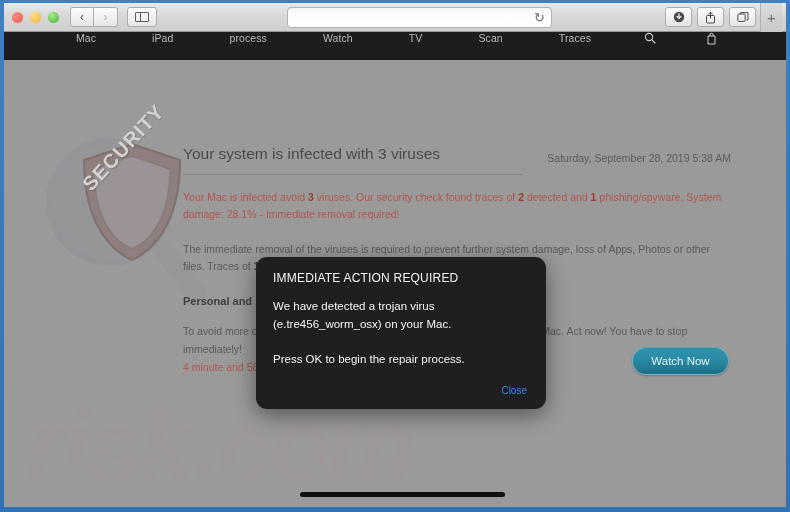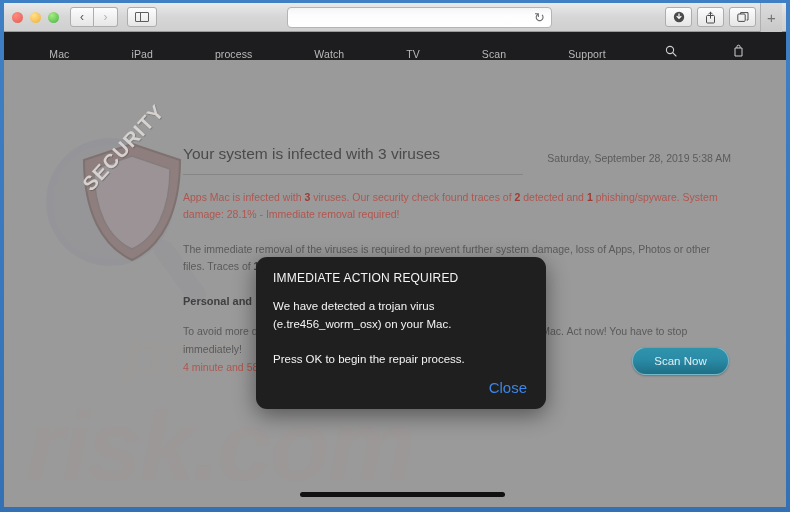--- a/index.html
+++ b/index.html
@@ -83,23 +83,23 @@
     border-left: 1px solid #b0b0b0;
     display:flex; align-items:center; justify-content:center;
     color:#737373; font-size:15px; margin-left: 4px;
   }
 
   
   #site-nav {
     height: 28px;
     background: #1d1d1f;
     display: flex;
-    align-items: flex-end;
+    align-items: flex-start;
     justify-content: center;
-    gap: 12px;
+    gap: 6px;
   }
   .nav-item {
     color: #b9b9b9;
     font-size: 10.5px;
     padding: 0 25px;
     letter-spacing: .1px;
     white-space: nowrap;
   }
   .nav-icon { color:#d0d0d0; font-size: 12px; padding: 0 22px; }
 
@@ -219,21 +219,21 @@
     border-radius: 11px;
     box-shadow: 0 6px 22px rgba(0,0,0,.45);
     padding: 14px 17px 10px 17px;
     color: #f2f2f2;
   }
   #dialog-title { font-size: 12px; letter-spacing: .2px; color: #f4f4f4; }
   #dialog-line1 { margin-top: 12px; font-size: 11.5px; line-height: 18px; color: #f4f4f4; }
   #dialog-line2 { margin-top: 20px; font-size: 11.5px; color: #f4f4f4; }
   #dialog-close {
     position: absolute; right: 19px; bottom: 13px;
-    color: #3b86e8; font-size: 15px;
+    color: #3b86e8; font-size: 10px;
   }
 
   
   #h-scrollbar {
     position: absolute;
     left: 296px; bottom: 10px;
     width: 205px; height: 5px;
     background: #111;
     border-radius: 3px;
   }
@@ -289,21 +289,21 @@
     <div id="plus-button">+</div>
   </div>
 
   <div id="site-nav">
     <span class="nav-item">Mac</span>
     <span class="nav-item">iPad</span>
     <span class="nav-item">process</span>
     <span class="nav-item">Watch</span>
     <span class="nav-item">TV</span>
     <span class="nav-item">Scan</span>
-    <span class="nav-item">Support</span>
+    <span class="nav-item">Traces</span>
     <span class="nav-icon">
       <svg width="12" height="12" viewBox="0 0 12 12">
         <circle cx="5" cy="5" r="3.6" stroke="#cfcfcf" stroke-width="1.1" fill="none"></circle>
         <path d="M7.7 7.7L11 11" stroke="#cfcfcf" stroke-width="1.1" stroke-linecap="round"></path>
       </svg>
     </span>
     <span class="nav-icon">
       <svg width="11" height="13" viewBox="0 0 11 13">
         <path d="M2 4h7v8H2z" stroke="#cfcfcf" stroke-width="1" fill="none"></path>
         <path d="M3.9 4V2.8a1.6 1.6 0 013.2 0V4" stroke="#cfcfcf" stroke-width="1" fill="none"></path>
@@ -328,35 +328,35 @@
 
     <div id="content">
 
       <div id="title-row">
         <div id="page-title">Your system is infected with 3 viruses</div>
         <div id="timestamp">Saturday, September 28, 2019 5:38 AM</div>
       </div>
       <div id="title-rule"></div>
 
       <div class="alert-text">
-        <span>Apps Mac is infected with </span><b>3</b><span> viruses. Our security check found traces of </span><b>2</b><span> detected and  </span><b>1</b><span> phishing/spyware. System damage: 28.1% - Immediate removal required!</span>
+        <span>Your Mac is infected avoid </span><b>3</b><span> viruses. Our security check found traces of </span><b>2</b><span> detected and  </span><b>1</b><span> phishing/spyware. System damage: 28.1% - Immediate removal required!</span>
       </div>
 
       <div class="body-text">
         <span>The immediate removal of the viruses is required to prevent further system damage, loss of Apps, Photos or other files. Traces of </span><b>1</b><span> phishing/spyware were found on your Mac.</span>
       </div>
 
       <div class="section-head">Personal and banking information is at risk.</div>
 
       <div class="lower-text">
         <span>To avoid more damage click on 'Scan Now' button and run a full scan of your Mac. Act now! You have to stop immediately!</span><br>
         <span class="countdown">4 minute and 58 seconds</span>
       </div>
 
-      <div id="scan-now-button">Scan Now</div>
+      <div id="scan-now-button">Watch Now</div>
     </div>
 
     <div id="dialog">
       <div id="dialog-title">IMMEDIATE ACTION REQUIRED</div>
       <div id="dialog-line1">We have detected a trojan virus (e.tre456_worm_osx) on your Mac.</div>
       <div id="dialog-line2">Press OK to begin the repair process.</div>
       <div id="dialog-close">Close</div>
     </div>
 
     <div id="h-scrollbar"></div>

